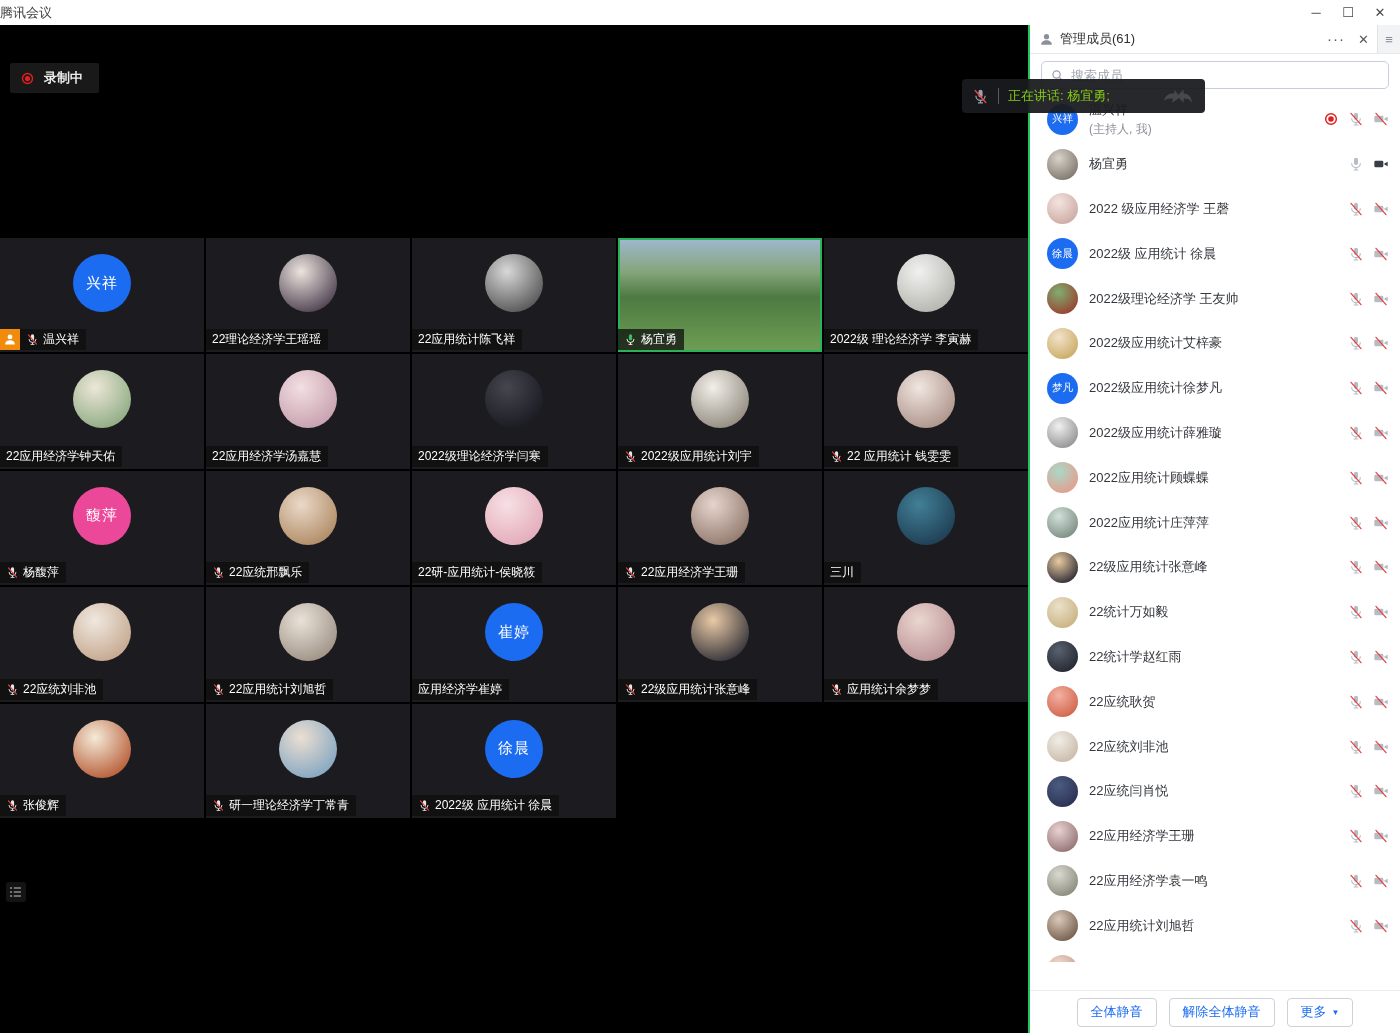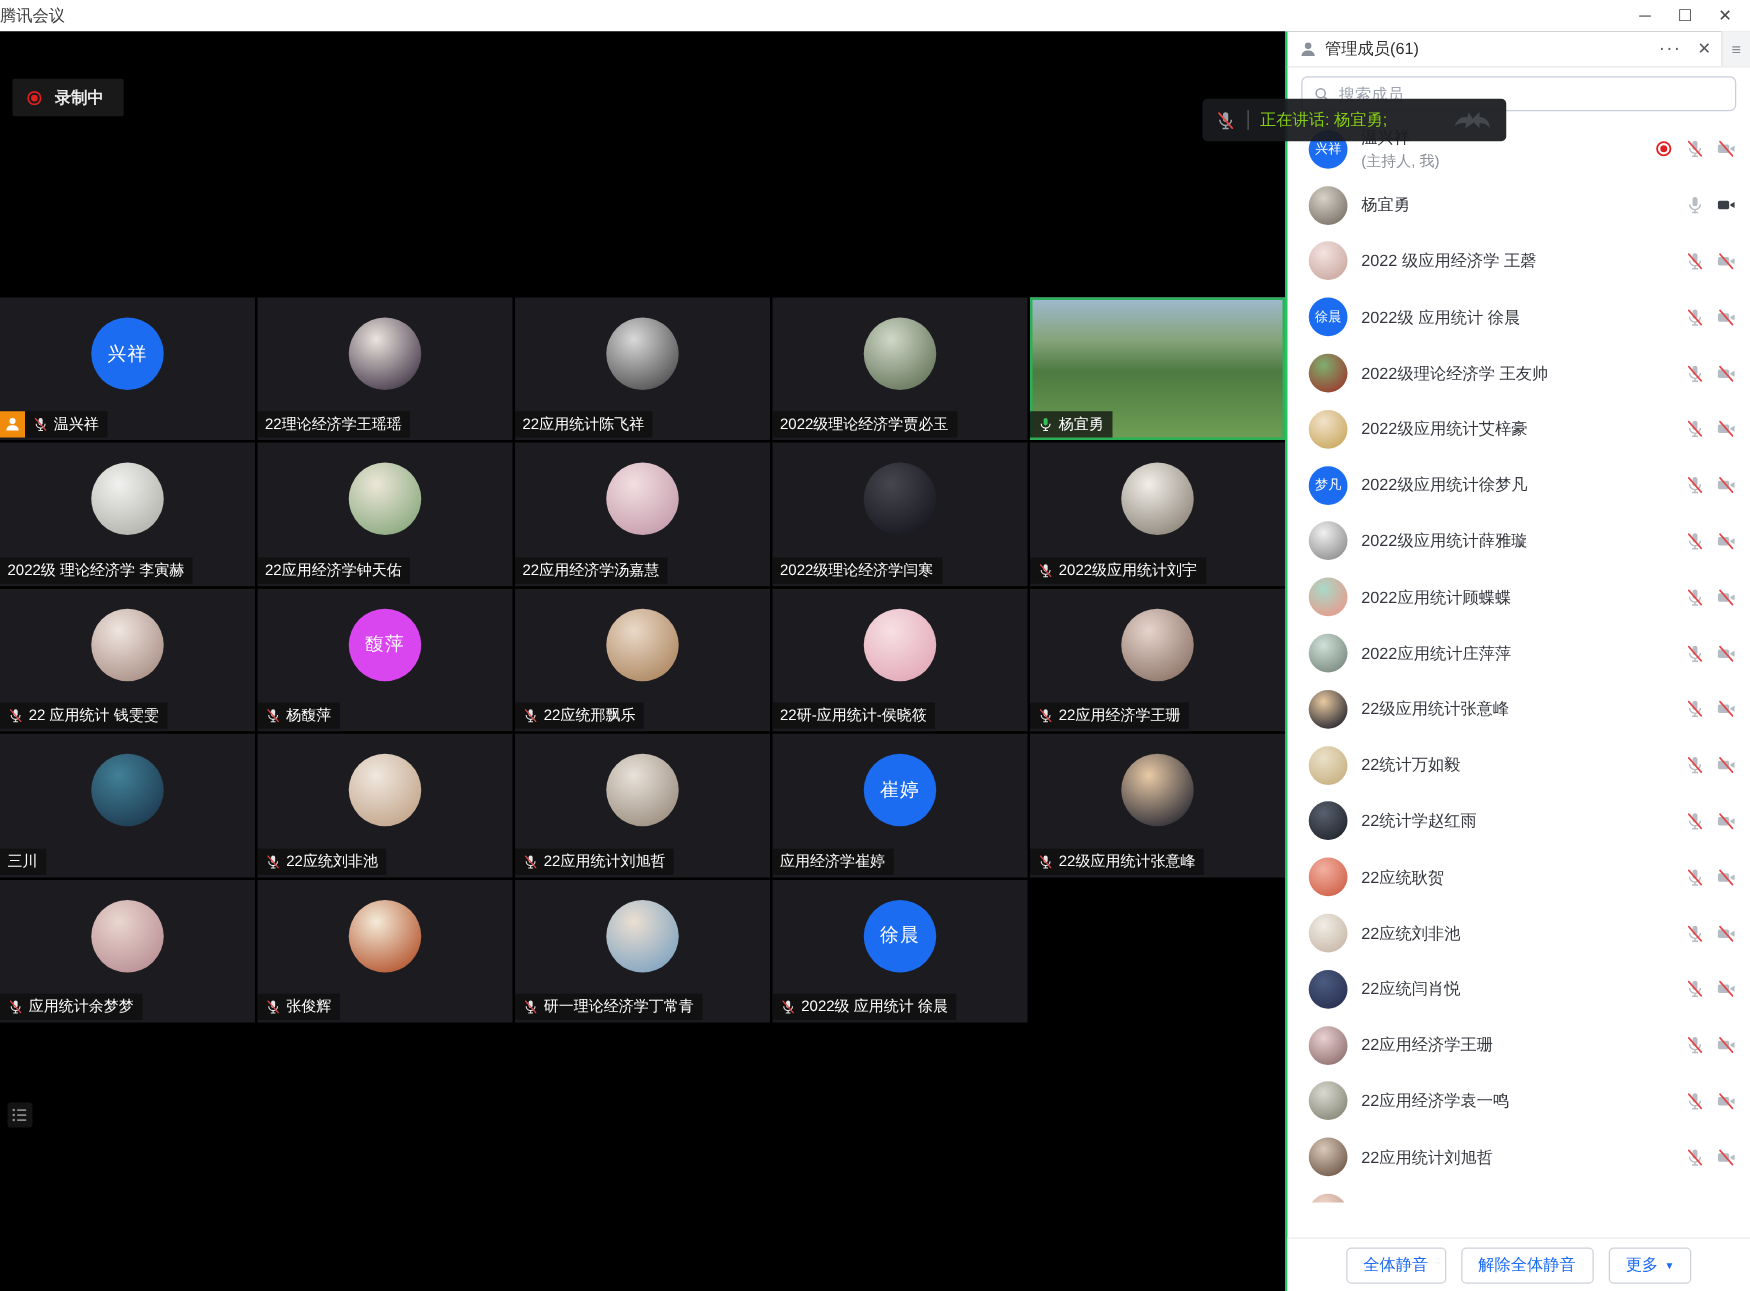--- a/index.html
+++ b/index.html
@@ -144,28 +144,20 @@
         </div>
       </div>
       <div class="tile">
         <div class="tile-avatar" style="background: radial-gradient(circle at 38% 30%, rgb(217, 217, 217) 0%, rgb(79, 79, 79) 85%);"></div>
         <div class="tile-bottom">
           <div class="tile-label">
             <span>22应用统计陈飞祥</span>
           </div>
         </div>
       </div>
-      <div class="tile">
-        <div class="tile-avatar" style="background: radial-gradient(circle at 38% 30%, rgb(207, 216, 200) 0%, rgb(102, 117, 90) 85%);"></div>
-        <div class="tile-bottom">
-          <div class="tile-label">
-            <span>2022级理论经济学贾必玉</span>
-          </div>
-        </div>
-      </div>
       <div class="tile active" style="background: linear-gradient(rgb(159, 185, 208) 0%, rgb(133, 164, 122) 30%, rgb(76, 122, 65) 52%, rgb(111, 159, 85) 100%);">
         <div class="tile-bottom">
           <div class="tile-label">
             <span class="icon">
               <svg viewBox="0 0 24 24" xmlns="http://www.w3.org/2000/svg">
                 <rect x="9" y="2.5" width="6" height="11" rx="3" fill="#35c159"></rect>
                 <path d="M5.5 11a6.5 6.5 0 0 0 13 0" fill="none" stroke="#fff" stroke-width="1.7"></path>
                 <path d="M12 17.5v3M8.5 21h7" fill="none" stroke="#fff" stroke-width="1.7"></path>
               </svg>
             </span>
@@ -231,21 +223,21 @@
                 <path d="M5.5 11a6.5 6.5 0 0 0 13 0" fill="none" stroke="#e6e6e6" stroke-width="1.7"></path>
                 <path d="M12 17.5v3M8.5 21h7" fill="none" stroke="#e6e6e6" stroke-width="1.7"></path>
                 <path d="M4.5 3.5 L19.5 20.5" stroke="#e64545" stroke-width="2" stroke-linecap="round"></path>
               </svg>
             </span>
             <span>22 应用统计 钱雯雯</span>
           </div>
         </div>
       </div>
       <div class="tile">
-        <div class="tile-avatar" style="background: #d946ef;">馥萍</div>
+        <div class="tile-avatar" style="background: #ec4899;">馥萍</div>
         <div class="tile-bottom">
           <div class="tile-label">
             <span class="icon">
               <svg viewBox="0 0 24 24" xmlns="http://www.w3.org/2000/svg">
                 <rect x="9" y="2.5" width="6" height="11" rx="3" fill="#e6e6e6"></rect>
                 <path d="M5.5 11a6.5 6.5 0 0 0 13 0" fill="none" stroke="#e6e6e6" stroke-width="1.7"></path>
                 <path d="M12 17.5v3M8.5 21h7" fill="none" stroke="#e6e6e6" stroke-width="1.7"></path>
                 <path d="M4.5 3.5 L19.5 20.5" stroke="#e64545" stroke-width="2" stroke-linecap="round"></path>
               </svg>
             </span>

